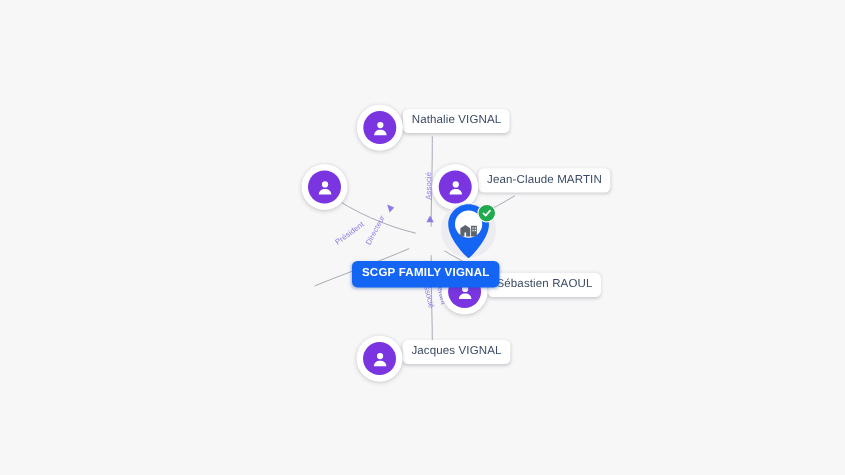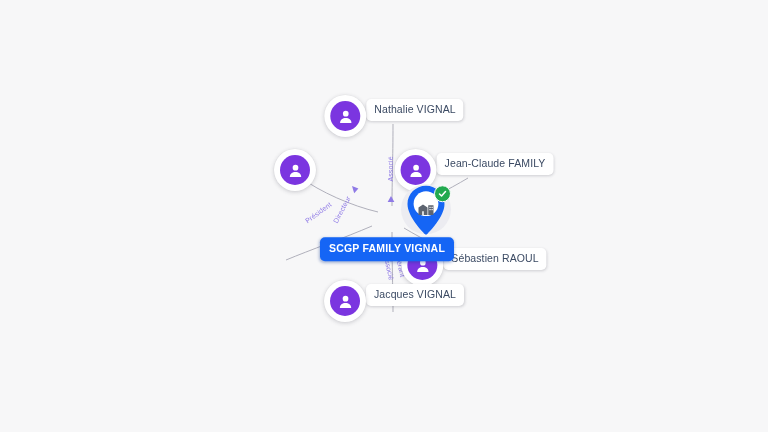--- a/index.html
+++ b/index.html
@@ -210,37 +210,37 @@
 
   <div class="node" style="left:474px;top:170px;">
     <div class="node-halo">
       <div class="person-circle">
         <svg width="17" height="17" viewBox="0 0 24 24" fill="#ffffff">
           <circle cx="12" cy="8" r="4"></circle>
           <path d="M4 21c0-4.4 3.6-7 8-7s8 2.6 8 7z"></path>
         </svg>
       </div>
     </div>
-    <div class="label-pill">Jean-Claude FAMILY</div>
+    <div class="label-pill">Jean-Claude MARTIN</div>
   </div>
 
 
   <div class="node" style="left:474px;top:265px;">
     <div class="node-halo">
       <div class="person-circle">
         <svg width="17" height="17" viewBox="0 0 24 24" fill="#ffffff">
           <circle cx="12" cy="8" r="4"></circle>
           <path d="M4 21c0-4.4 3.6-7 8-7s8 2.6 8 7z"></path>
         </svg>
       </div>
     </div>
     <div class="label-pill">Sébastien RAOUL</div>
   </div>
 
-  <div class="node" style="left:394px;top:301px;">
+  <div class="node" style="left:394px;top:326px;">
     <div class="node-halo">
       <div class="person-circle">
         <svg width="17" height="17" viewBox="0 0 24 24" fill="#ffffff">
           <circle cx="12" cy="8" r="4"></circle>
           <path d="M4 21c0-4.4 3.6-7 8-7s8 2.6 8 7z"></path>
         </svg>
       </div>
     </div>
     <div class="label-pill">Jacques VIGNAL</div>
   </div>

